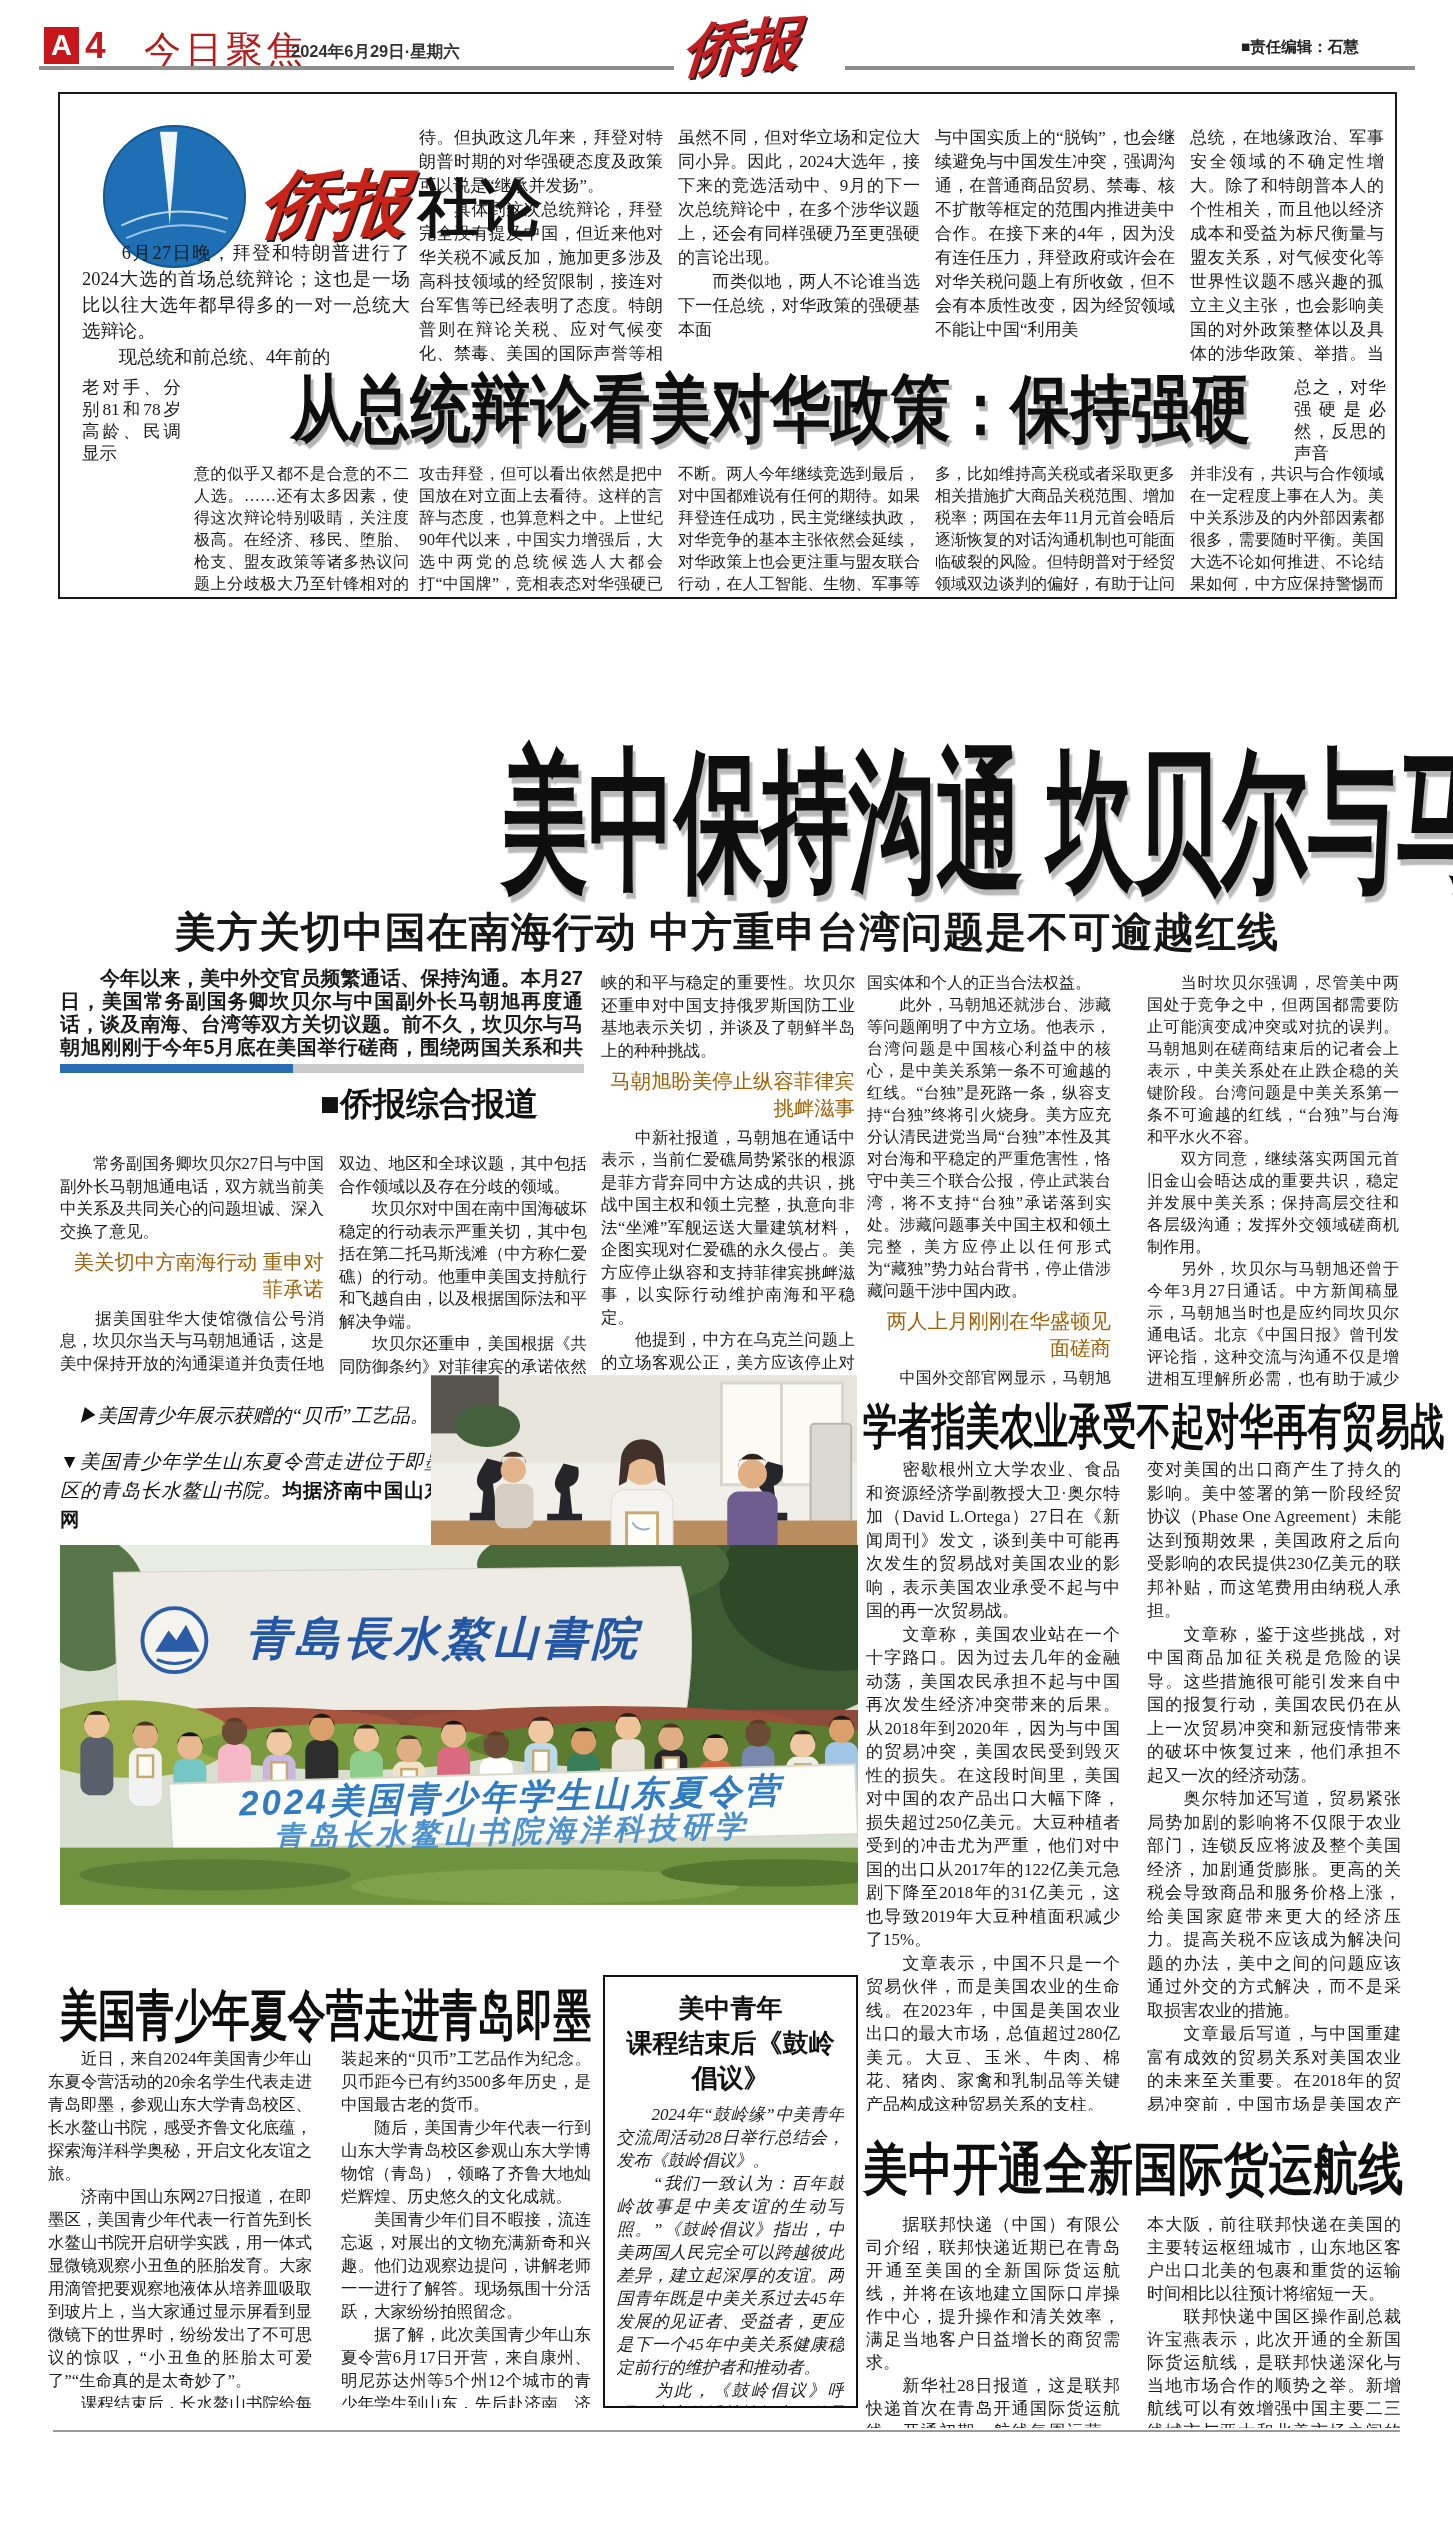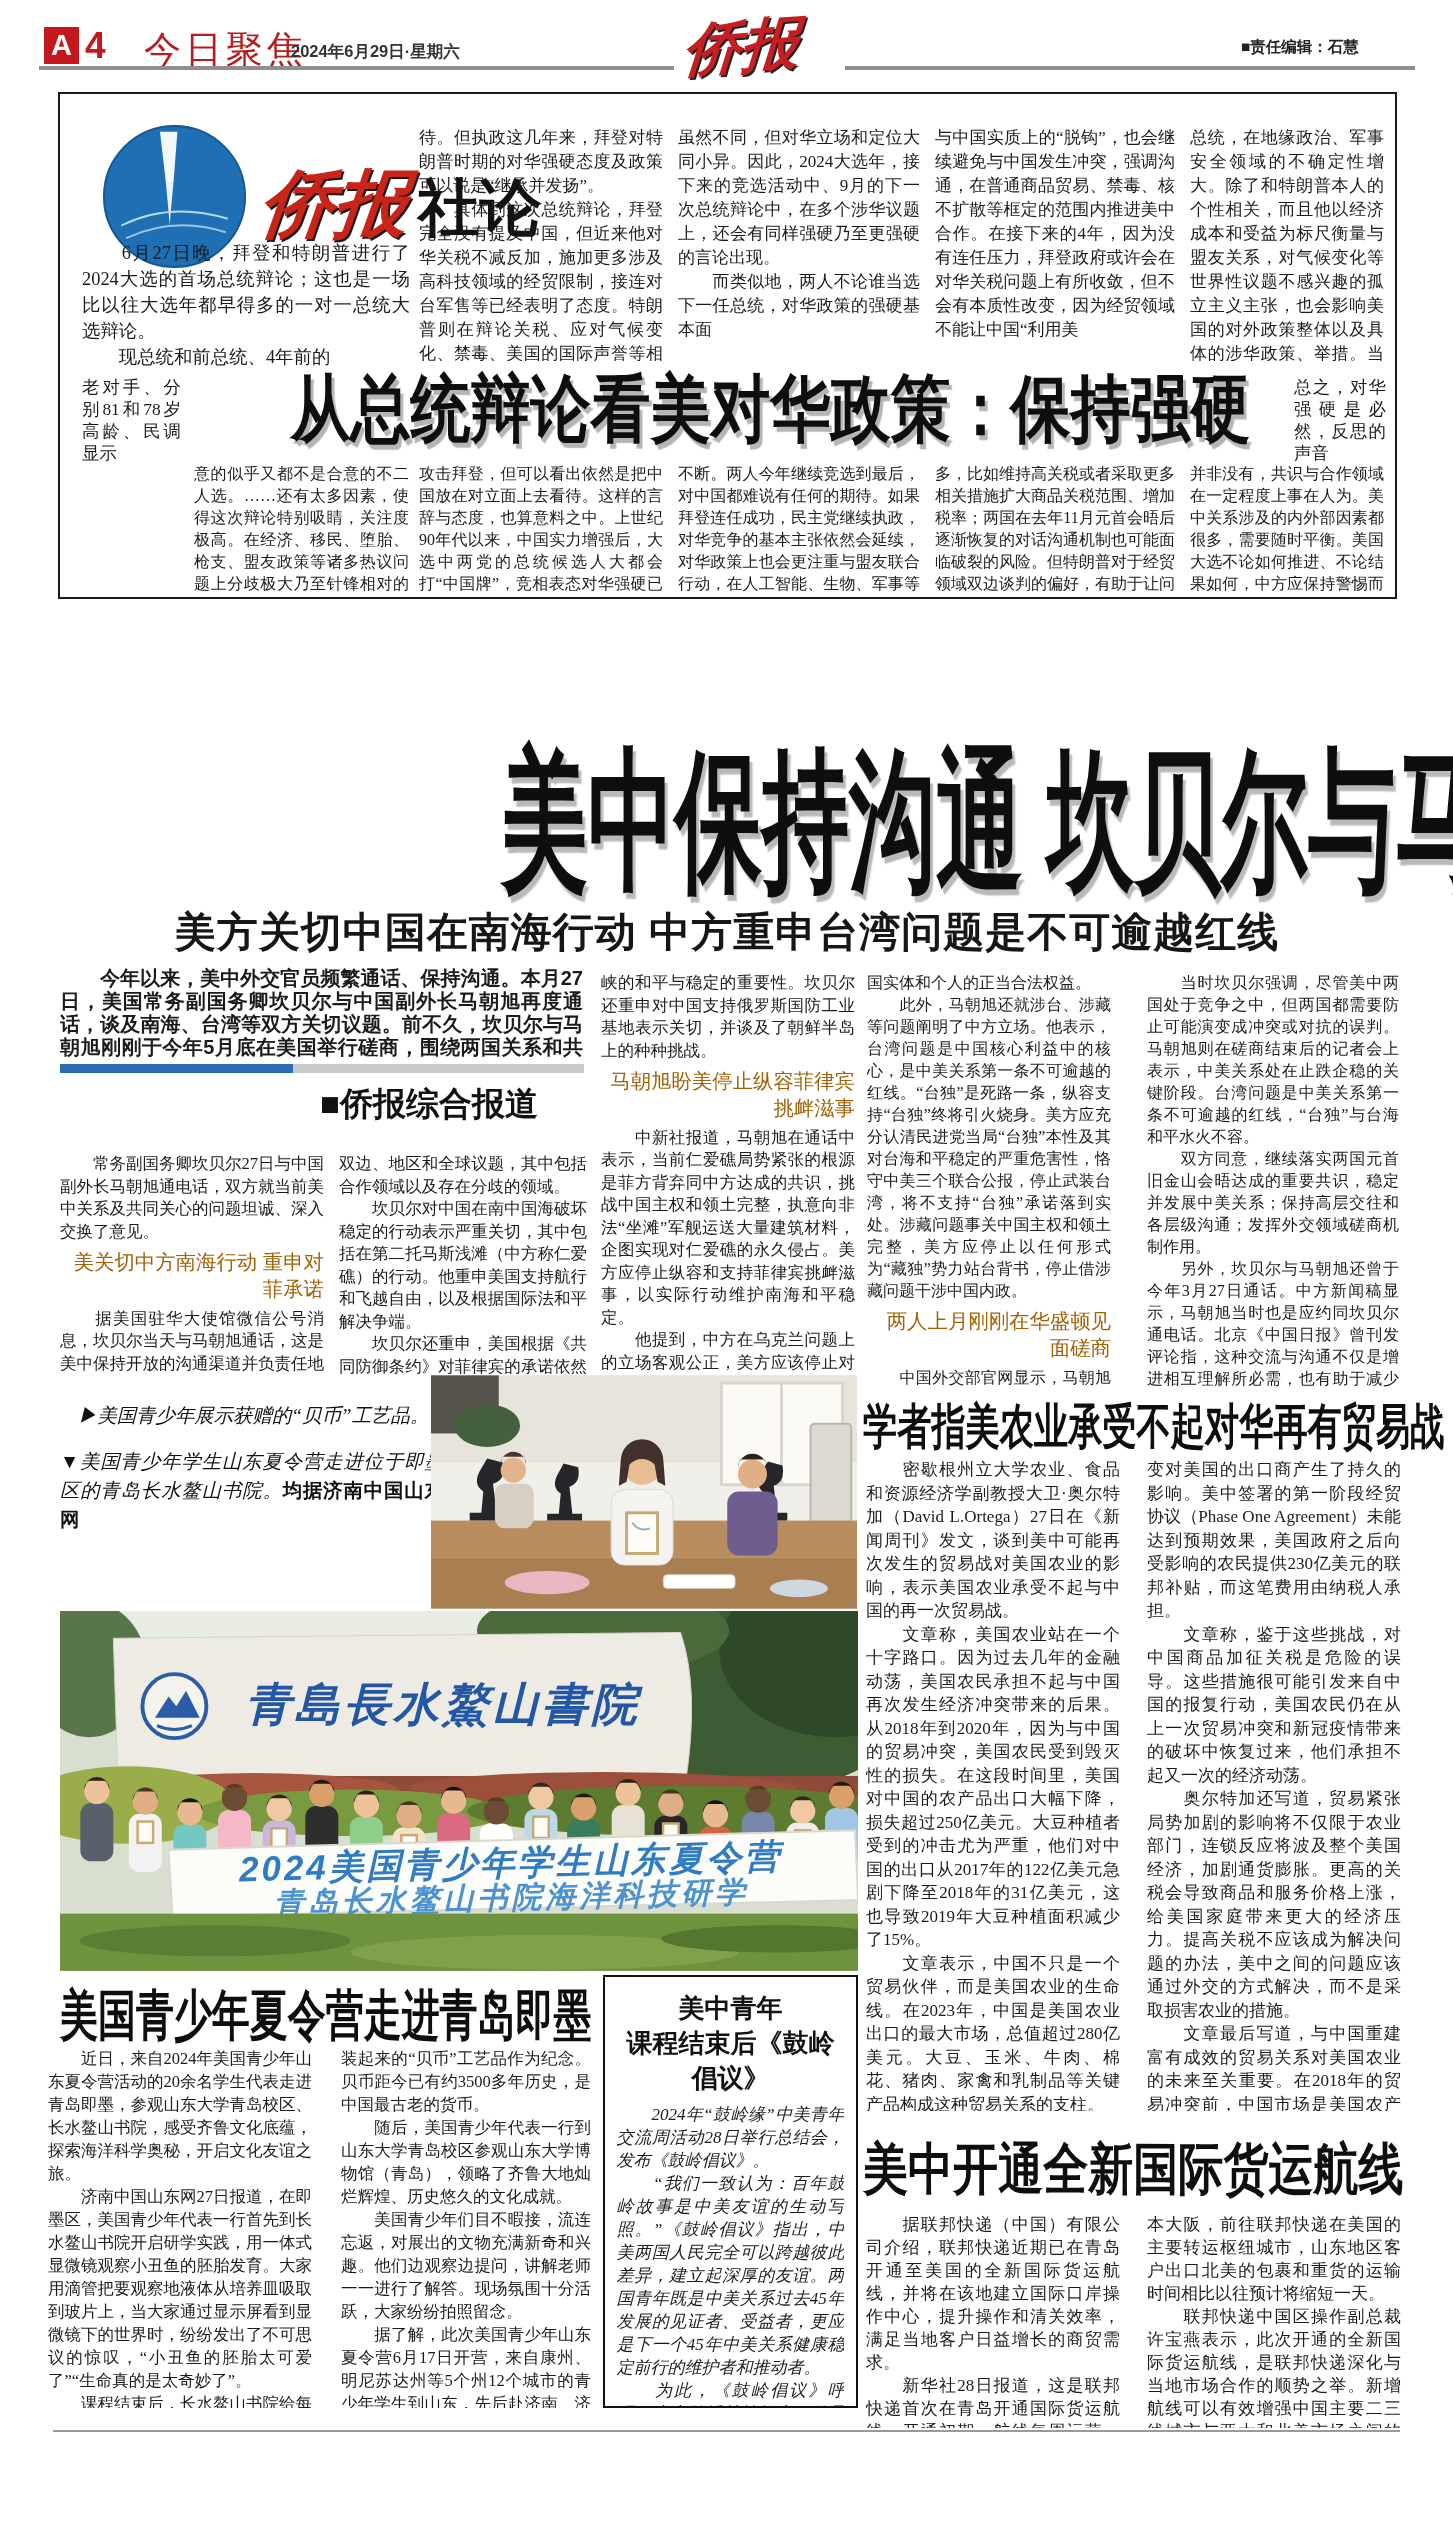--- a/index.html
+++ b/index.html
@@ -147,21 +147,21 @@
       <circle cx="332" cy="102" r="15" fill="#e0af86"></circle>
         <path d="M317 96 a15 15 0 0 1 30 0 l-2-9 h-26 z" fill="#2d2118"></path>
       <rect x="306" y="120" width="52" height="66" rx="12" fill="#6e5d8e"></rect>
 
       <ellipse cx="120" cy="214" rx="44" ry="12" fill="#e8b7c2"></ellipse>
       <rect x="240" y="206" width="74" height="14" rx="4" fill="#fff" stroke="#d8d4ca"></rect>
       <ellipse cx="380" cy="220" rx="30" ry="9" fill="#cfd8df"></ellipse>
     </svg>
   </div>
 
-  <div class="photo-frame" style="left:60px;top:1611px;width:798px;height:360px;">
+  <div class="photo-frame" style="left:60px;top:1545px;width:798px;height:360px;">
     <svg width="798" height="360" viewBox="0 0 823 371">
       <rect width="823" height="371" fill="#d9dfd0"></rect>
       <rect x="0" y="0" width="823" height="60" fill="#e8ece2"></rect>
       <ellipse cx="700" cy="80" rx="190" ry="110" fill="#3e5c33"></ellipse>
       <ellipse cx="800" cy="40" rx="120" ry="90" fill="#2f4827"></ellipse>
       <ellipse cx="560" cy="20" rx="130" ry="45" fill="#4a6a3c"></ellipse>
       <ellipse cx="30" cy="60" rx="60" ry="70" fill="#58764a"></ellipse>
 
       <path d="M55 28 L640 22 Q660 80 645 178 L60 182 Z" fill="#edebe3" stroke="#d4d1c6"></path>
       <circle cx="118" cy="98" r="33" fill="#f4f3ee" stroke="#2b5ca8" stroke-width="4"></circle>

